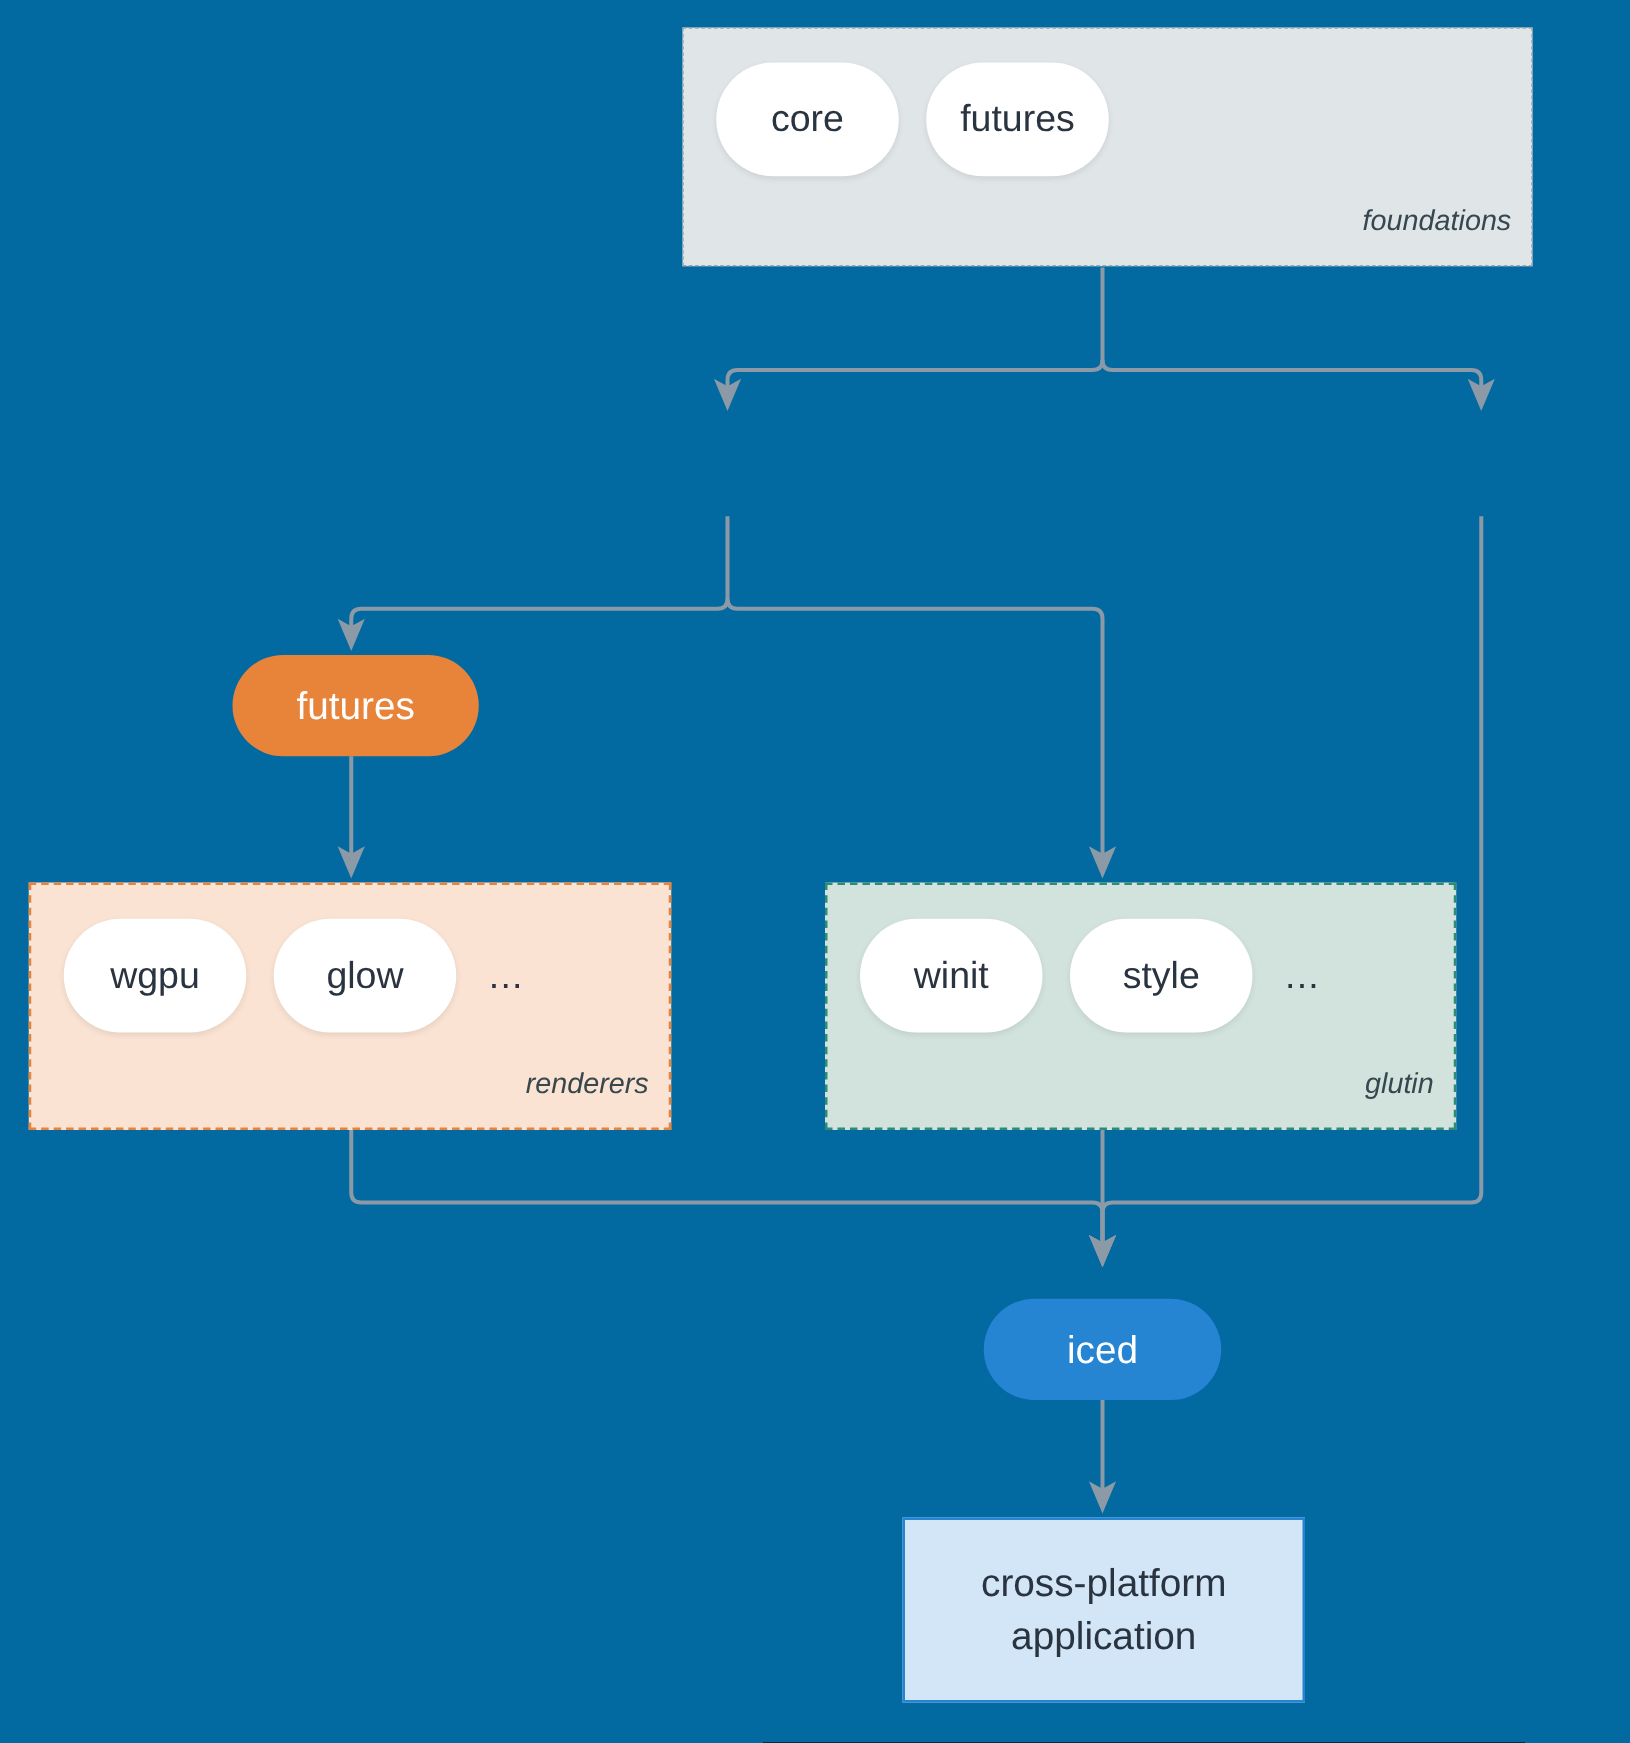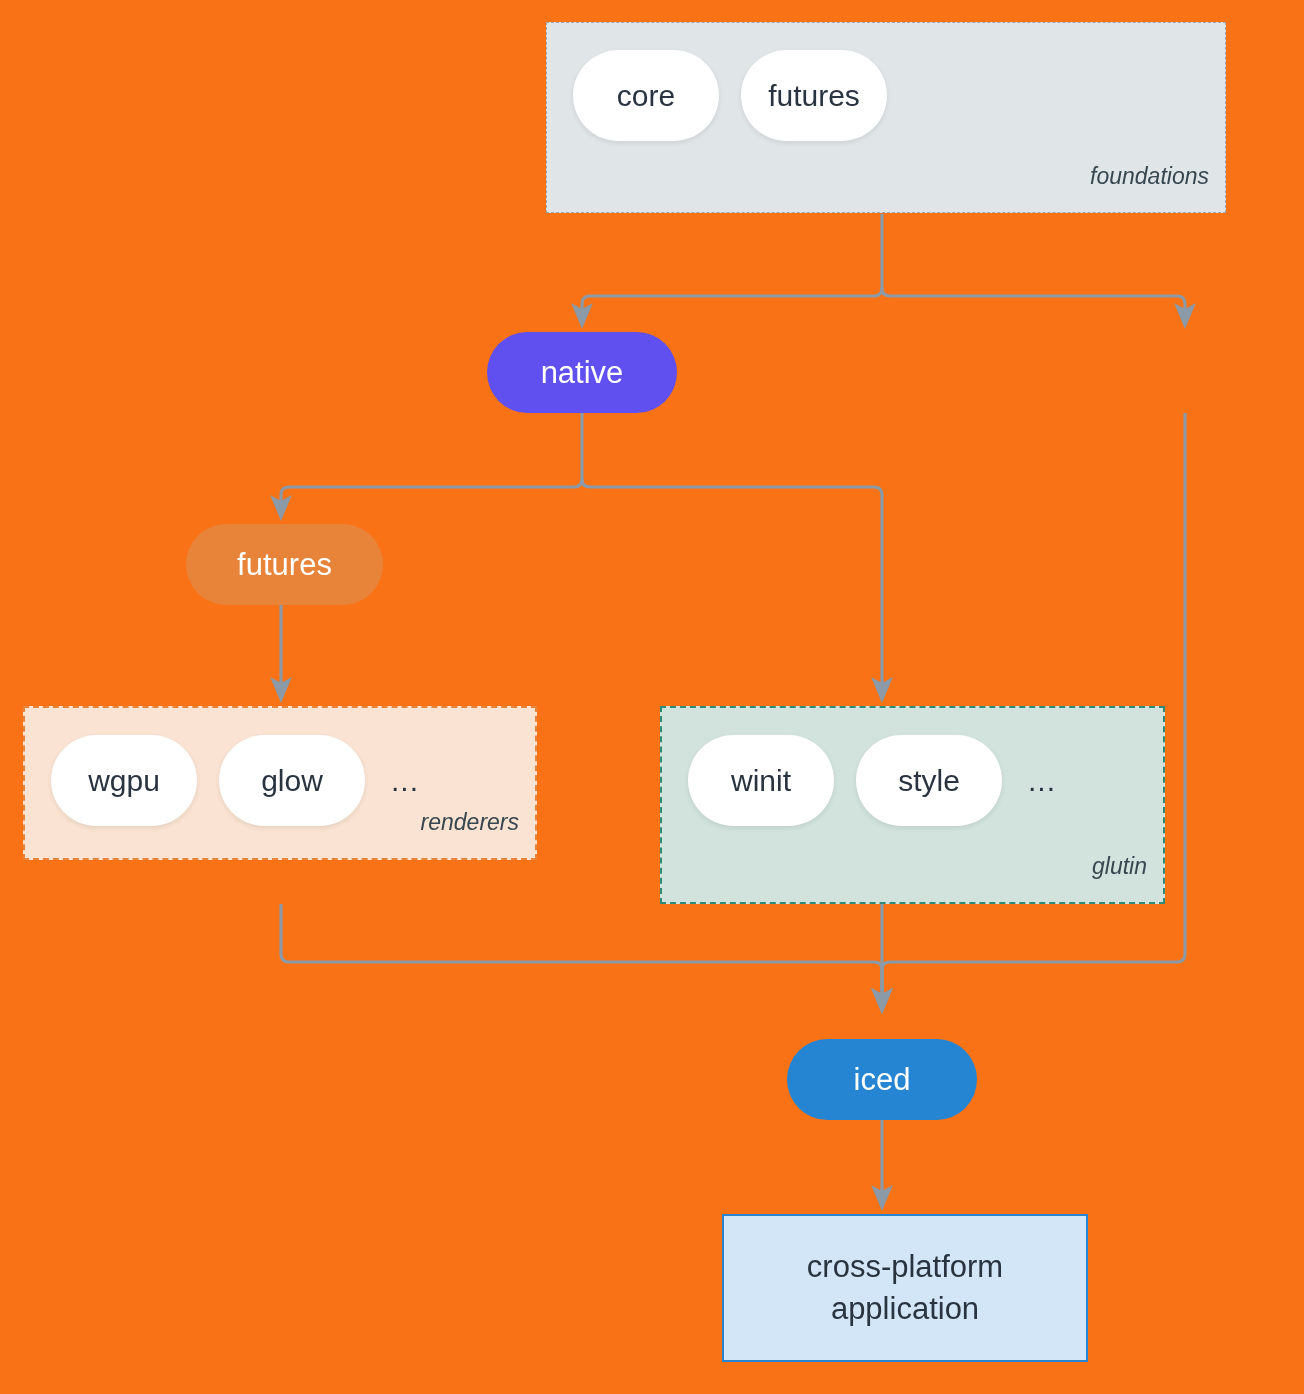--- a/index.html
+++ b/index.html
@@ -4,21 +4,21 @@
 <style>
   html, body {
     margin: 0;
     padding: 0;
     background: #000000;
   }
   #canvas {
     position: relative;
     width: 1304px;
     height: 1394px;
-    background: #f97316;
+    background: #0369a1;
     font-family: "Liberation Sans", sans-serif;
     overflow: hidden;
   }
   svg#edges {
     position: absolute;
     left: 0;
     top: 0;
     width: 1304px;
     height: 1394px;
     pointer-events: none;
@@ -67,21 +67,21 @@
     letter-spacing: 1px;
     padding: 0 4px;
   }
 
   #cluster-foundations {
     left: 546px;  top: 22px;  width: 680px; height: 191px;
     background: #e0e5e8;
     border: 1.5px dashed #9aa7b0;
   }
   #cluster-renderers {
-    left: 23px;  top: 706px;  width: 514px; height: 154px;
+    left: 23px;  top: 706px;  width: 514px; height: 198px;
     background: #fae3d2;
     border: 2px dashed #e8833a;
   }
   #cluster-shells {
     left: 632px;  top: 706px;  width: 505px; height: 198px;
     background: #d2e3dd;
     border: 2px dashed #2e8b77;
     margin-left: 28px;
   }
 
@@ -108,21 +108,21 @@
   }
   #node-graphics {
     left: 186px; top: 524px; width: 197px; height: 81px;
     background: #e8833a;
   }
   #node-iced {
     left: 787px; top: 1039px; width: 190px; height: 81px;
     background: #2585d3;
   }
   #node-app {
-    left: 722px; top: 1214px; width: 366px; height: 148px;
+    left: 722px; top: 1214px; width: 322px; height: 148px;
     background: #d3e6f7;
     border: 2px solid #2585d3;
     color: #2a3441;
     font-size: 31px;
     flex-direction: column;
     line-height: 1.35;
   }
 </style>
 </head>
 <body>
@@ -172,21 +172,20 @@
 
   <div class="cluster" id="cluster-shells">
     <div class="cluster-items">
       <div class="pill">winit</div>
       <div class="pill">style</div>
       <div class="ellipsis">...</div>
     </div>
     <div class="cluster-label">glutin</div>
   </div>
 
-  <div class="node node-round" id="node-native">native</div>
   <div class="node node-round" id="node-graphics">futures</div>
   <div class="node node-round" id="node-iced">iced</div>
 
   <div class="node" id="node-app">
     <span>cross-platform</span>
     <span>application</span>
   </div>
 
 </div>
 

